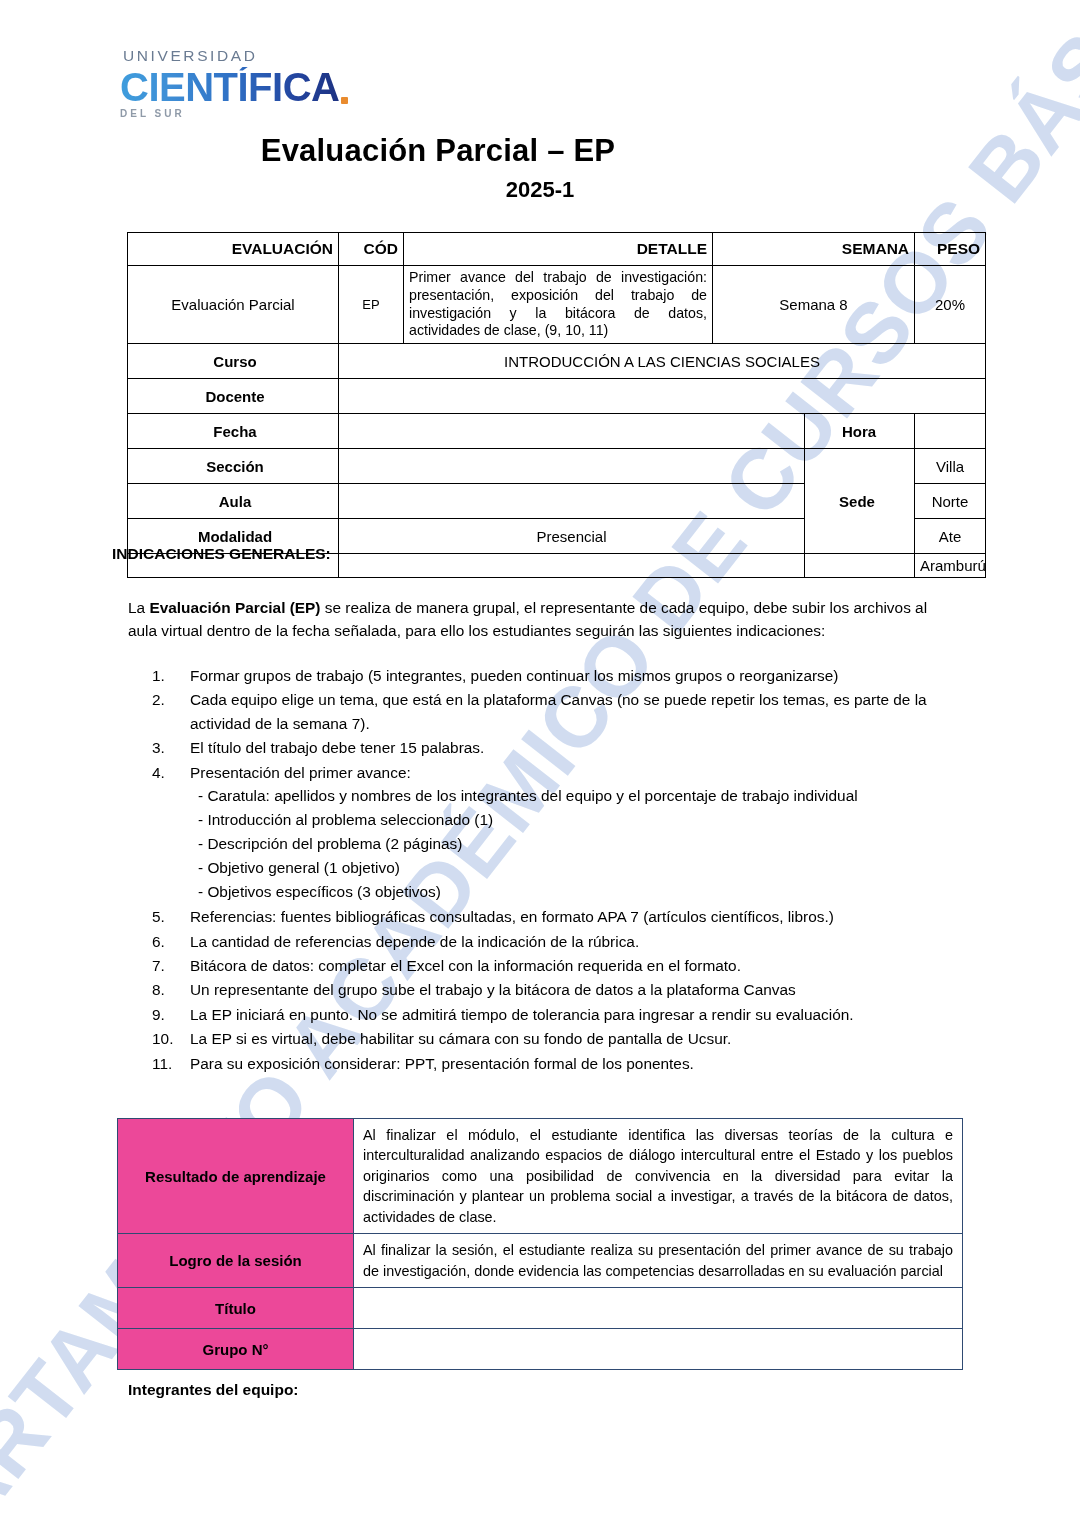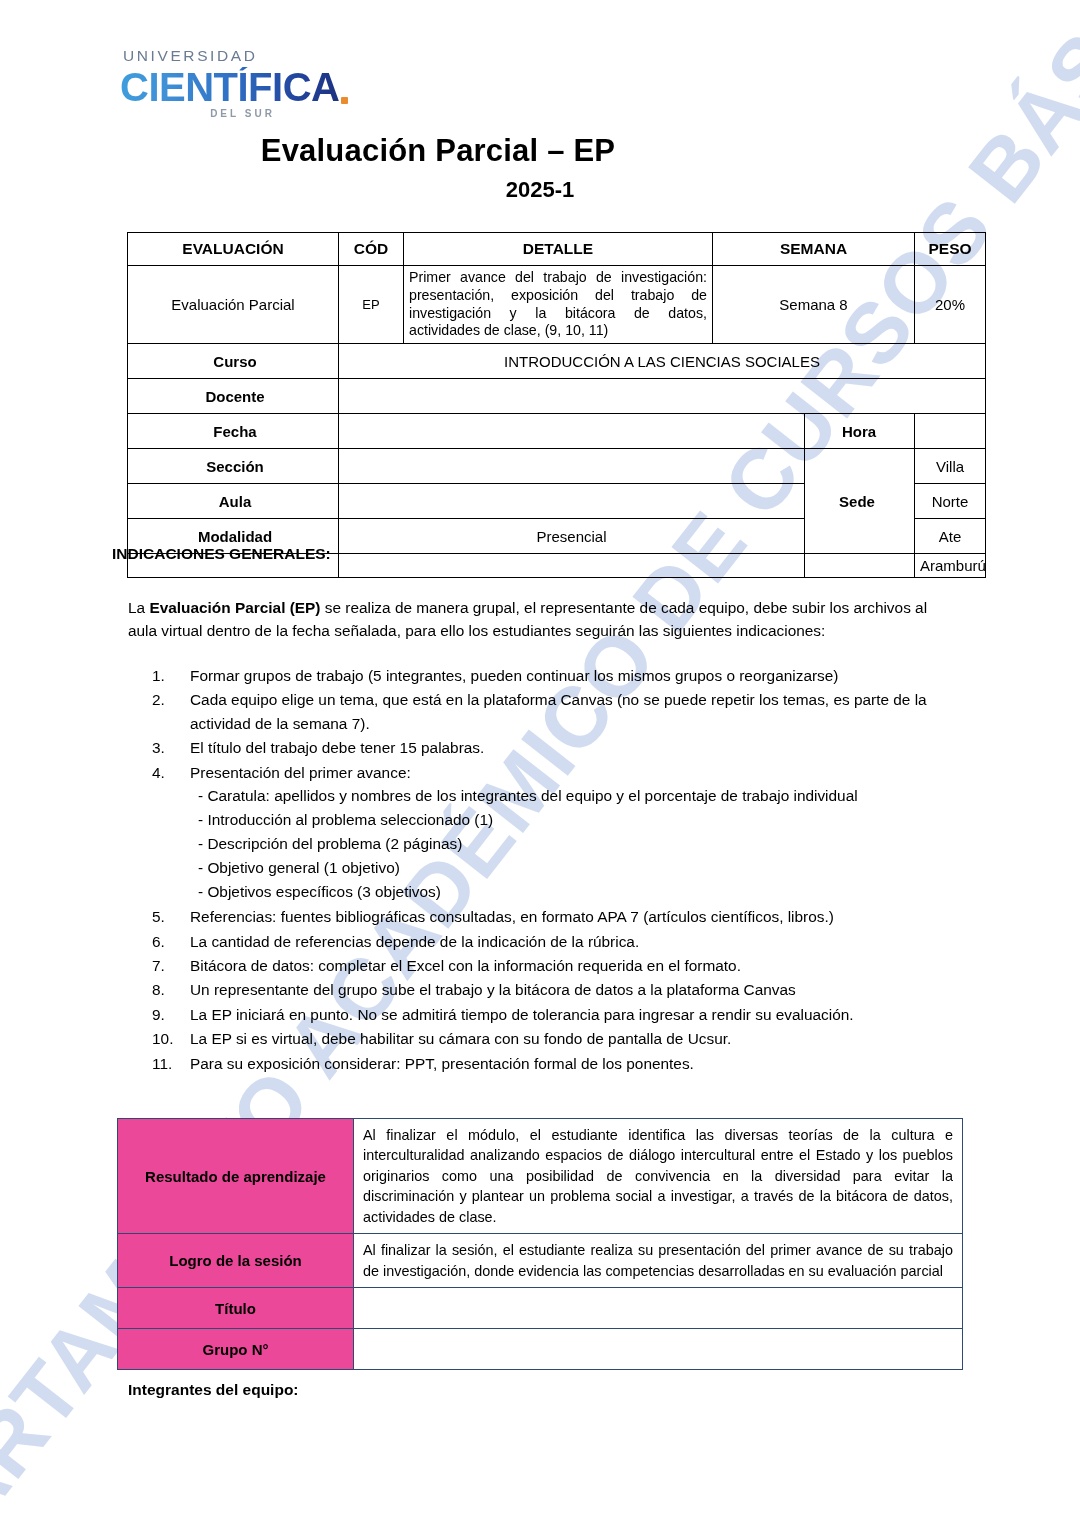--- a/index.html
+++ b/index.html
@@ -89,21 +89,21 @@
     border-radius: 1px;
     position: absolute;
     right: -9px;
     bottom: 3px;
   }
   .logo-delsur {
     font-size: 10px;
     letter-spacing: 3px;
     color: #8f9aa8;
     font-weight: bold;
-    text-align: center;
+    text-align: left;
     width: 245px;
     margin-top: 1px;
   }
 
   
   .doc-title {
     position: absolute;
     left: 0;
     top: 133px;
     width: 876px;
@@ -135,21 +135,21 @@
     font-size: 15px;
   }
   .info-table td, .info-table th {
     border: 1.4px solid #000;
     padding: 3px 5px;
     vertical-align: middle;
     font-weight: normal;
   }
   .info-table .hdr {
     font-weight: bold;
-    text-align: center;
+    text-align: right;
     font-size: 15.5px;
     height: 26px;
   }
   .info-table .lbl {
     font-weight: bold;
     text-align: center;
     padding-left: 9px;
     height: 28px;
   }
   .ctr { text-align: center; }

